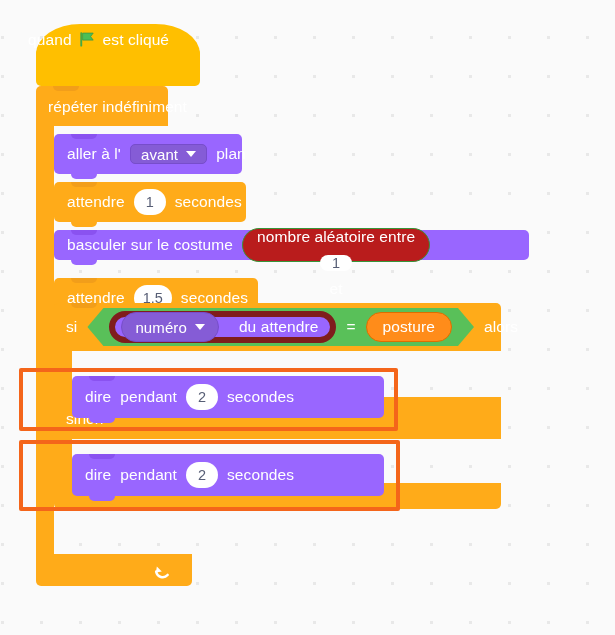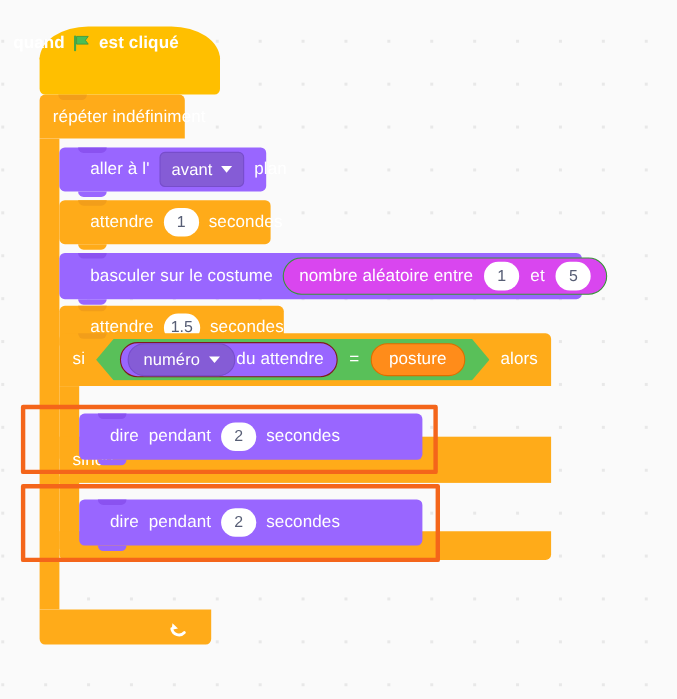--- a/index.html
+++ b/index.html
@@ -51,26 +51,25 @@
   }
   .hat-body {
     position: absolute;
     left: 0; top: 24px;
     width: 164px; height: 38px;
     background: #ffbf00;
     border-radius: 5px;
   }
   .hat-content {
     position: absolute;
-    left: 12px; top: 31px;
+    left: 28px; top: 31px;
     display: flex;
     align-items: center;
     gap: 7px;
     z-index: 4;
-    font-weight: bold;
   }
   .flag-icon {
     display: inline-block;
     width: 17px; height: 17px;
     position: relative;
   }
   .flag-icon svg { display:block; }
 
   
   .repeat-wrap {
@@ -114,21 +113,21 @@
     width: 19px; height: 19px;
   }
 
   
   .stack {
     position: absolute;
     border-radius: 5px;
     height: 40px;
     display: flex;
     align-items: center;
-    padding-left: 28px;
+    padding-left: 13px;
     gap: 9px;
     box-sizing: border-box;
   }
   .stack.looks   { background: #9966ff; }
   .stack.control { background: #ffab19; }
   .stack .notch {
     position: absolute;
     left: 17px; top: 0;
     width: 26px; height: 5px;
     border-radius: 0 0 5px 5px;
@@ -169,21 +168,21 @@
     color: #575e75;
     font-size: 15px;
     box-sizing: border-box;
   }
 
   
   .dropdown {
     background: #855cd6;
     border: 1px solid #774dcb;
     border-radius: 5px;
-    height: 32px;
+    height: 20px;
     display: inline-flex;
     align-items: center;
     gap: 8px;
     padding: 0 10px;
     box-sizing: border-box;
   }
   .dropdown .blk-label { font-size: 15px; }
   .dd-arrow {
     width: 0; height: 0;
     border-left: 5.5px solid transparent;
@@ -191,51 +190,52 @@
     border-top: 6px solid #ffffff;
   }
   .dropdown.round {
     border-radius: 999px;
     padding: 0 13px;
     height: 30px;
   }
 
   
   .reporter-green {
-    background: #d946ef;
+    background: #b91c1c;
     border: 1px solid #389438;
     border-radius: 999px;
     height: 34px;
     display: inline-flex;
     align-items: center;
     gap: 10px;
     padding: 0 14px;
     box-sizing: border-box;
+    flex-direction: column;
   }
 
   
   .bool-hex {
     position: relative;
     height: 38px;
     display: inline-flex;
     align-items: center;
     gap: 10px;
     padding: 0 22px;
     background: #59c059;
     clip-path: polygon(16px 0, calc(100% - 16px) 0, 100% 50%, calc(100% - 16px) 100%, 16px 100%, 0 50%);
     box-sizing: border-box;
   }
   .looks-reporter {
     background: #9966ff;
-    border: 1px solid #7f1d1d;
+    border: 6px solid #7f1d1d;
     border-radius: 999px;
     height: 32px;
     display: inline-flex;
     align-items: center;
-    gap: 1px;
+    gap: 20px;
     padding: 0 6px 0 6px;
     box-sizing: border-box;
   }
   .var-oval {
     background: #ff8c1a;
     border: 1px solid #db6e00;
     border-radius: 999px;
     height: 30px;
     display: inline-flex;
     align-items: center;
@@ -319,21 +319,21 @@
   </div>
 
   <div class="stack control" style="left:54px; top:182px; width:192px;">
     <div class="notch"></div>
     <span class="blk-label">attendre</span>
     <span class="num-oval">1</span>
     <span class="blk-label">secondes</span>
     <div class="bump"></div>
   </div>
 
-  <div class="stack looks" style="left:54px; top:230px; width:475px; height:42px;">
+  <div class="stack looks" style="left:54px; top:230px; width:475px; height:30px;">
     <div class="notch"></div>
     <span class="blk-label">basculer sur le costume</span>
     <span class="reporter-green">
       <span class="blk-label">nombre aléatoire entre</span>
       <span class="num-oval">1</span>
       <span class="blk-label">et</span>
       <span class="num-oval">5</span>
     </span>
     <div class="bump"></div>
   </div>

